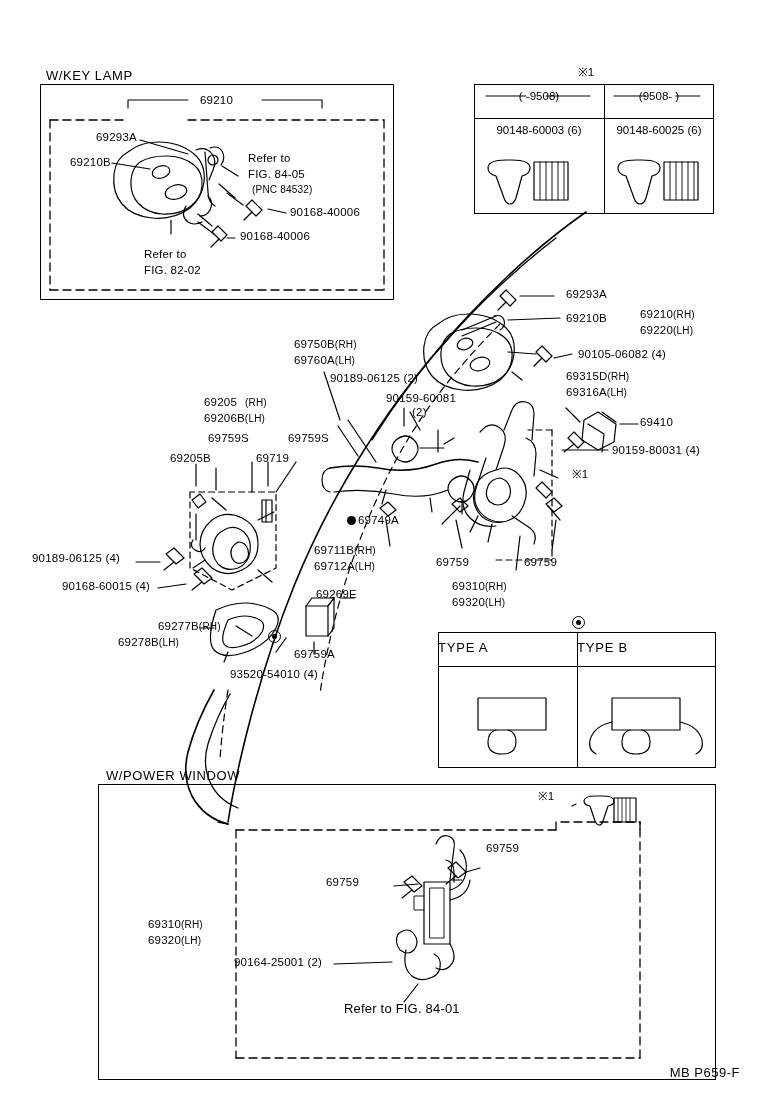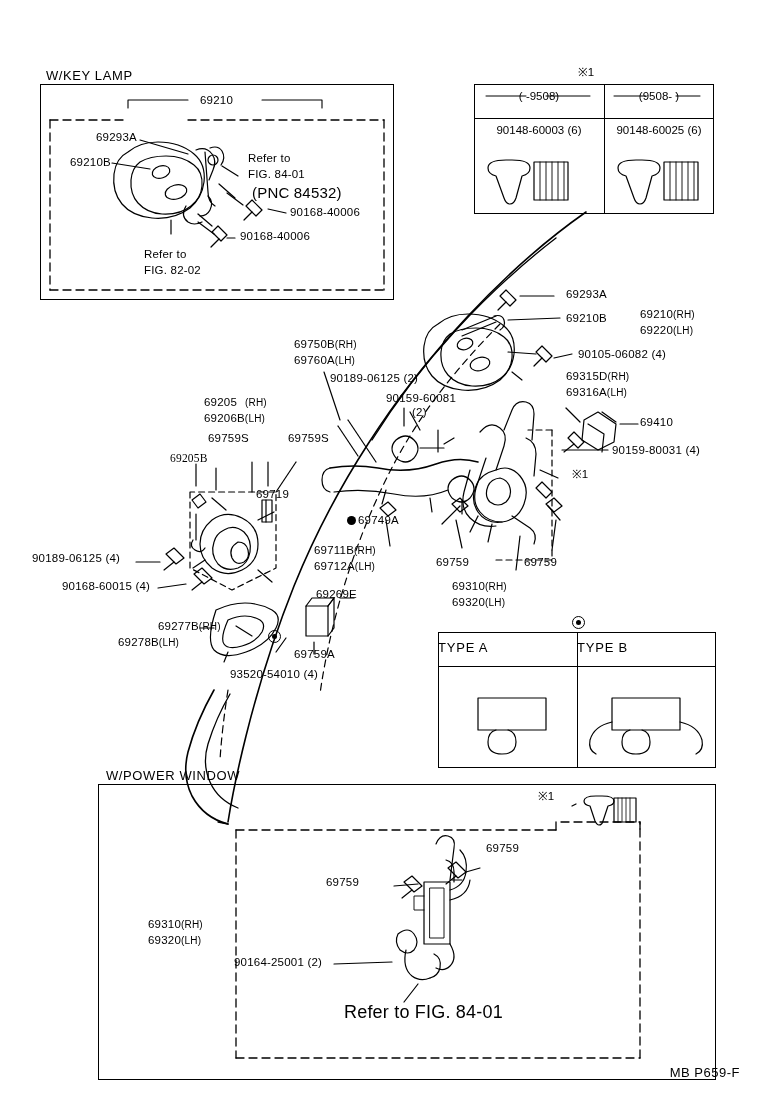--- a/index.html
+++ b/index.html
@@ -25,22 +25,22 @@
     position: absolute;
     font-size: 11.5px;
     letter-spacing: 0.2px;
     white-space: nowrap;
     line-height: 1.15;
   }
   .lbl .sub {
     font-size: 10px;
     vertical-align: baseline;
   }
-  .lbl.small { font-size: 15px; }
-  .lbl.big { font-size: 18px; }
+  .lbl.small { font-size: 10px; }
+  .lbl.big { font-size: 13px; }
   .box {
     position: absolute;
     border: 1.4px solid #000;
     box-sizing: border-box;
   }
   .hline {
     position: absolute;
     border-top: 1.3px solid #000;
   }
   .vline {
@@ -329,21 +329,21 @@
   <div class="title" style="left:46px; top:68px;">W/KEY LAMP</div>
   <div class="box" style="left:40px; top:84px; width:354px; height:216px;"></div>
   <div class="lbl" style="left:200px; top:94px;">69210</div>
 
   <div class="lbl" style="left:96px; top:131px;">69293A</div>
   <div class="lbl" style="left:70px; top:156px;">69210B</div>
   <div class="lbl" style="left:290px; top:206px;">90168-40006</div>
   <div class="lbl" style="left:240px; top:230px;">90168-40006</div>
 
   <div class="lbl" style="left:248px; top:152px;">Refer to</div>
-  <div class="lbl" style="left:248px; top:168px;">FIG. 84-01</div>
+  <div class="lbl" style="left:248px; top:168px;">FIG. 84-05</div>
   <div class="lbl small" style="left:252px; top:184px;">(PNC 84532)</div>
   <div class="lbl" style="left:144px; top:248px;">Refer to</div>
   <div class="lbl" style="left:144px; top:264px;">FIG. 82-02</div>
 
   <div class="lbl" style="left:578px; top:66px;">※1</div>
   <div class="box" style="left:474px; top:84px; width:240px; height:130px;"></div>
   <div class="hline" style="left:474px; top:118px; width:240px;"></div>
   <div class="vline" style="left:604px; top:84px; height:130px;"></div>
   <div class="cellhdr" style="left:474px; top:90px; width:130px;">(    -9508)</div>
   <div class="cellhdr" style="left:604px; top:90px; width:110px;">(9508-      )</div>
@@ -365,22 +365,22 @@
   <div class="lbl" style="left:294px; top:338px;"><span>69750B</span><span class="sub">(RH)</span></div>
   <div class="lbl" style="left:294px; top:354px;"><span>69760A</span><span class="sub">(LH)</span></div>
   <div class="lbl" style="left:330px; top:372px;">90189-06125 (2)</div>
   <div class="lbl" style="left:386px; top:392px;">90159-60081</div>
   <div class="lbl" style="left:412px; top:406px;">(2)</div>
 
   <div class="lbl" style="left:204px; top:396px;"><span>69205</span><span class="sub" style="margin-left:8px;">(RH)</span></div>
   <div class="lbl" style="left:204px; top:412px;"><span>69206B</span><span class="sub">(LH)</span></div>
   <div class="lbl" style="left:208px; top:432px;">69759S</div>
   <div class="lbl" style="left:288px; top:432px;">69759S</div>
-  <div class="lbl" style="left:170px; top:452px;font-family:Liberation Serif, serif;">69205B</div>
-  <div class="lbl" style="left:256px; top:452px;margin-top:36px;">69719</div>
+  <div class="lbl" style="left:170px; top:452px;">69205B</div>
+  <div class="lbl" style="left:256px; top:452px;">69719</div>
 
   <div class="lbl" style="left:358px; top:514px;">69749A</div>
   <div class="lbl" style="left:314px; top:544px;"><span>69711B</span><span class="sub">(RH)</span></div>
   <div class="lbl" style="left:314px; top:560px;"><span>69712A</span><span class="sub">(LH)</span></div>
   <div class="lbl" style="left:436px; top:556px;">69759</div>
   <div class="lbl" style="left:524px; top:556px;">69759</div>
   <div class="lbl" style="left:452px; top:580px;"><span>69310</span><span class="sub">(RH)</span></div>
   <div class="lbl" style="left:452px; top:596px;"><span>69320</span><span class="sub">(LH)</span></div>
 
   <div class="lbl" style="left:32px; top:552px;">90189-06125 (4)</div>

